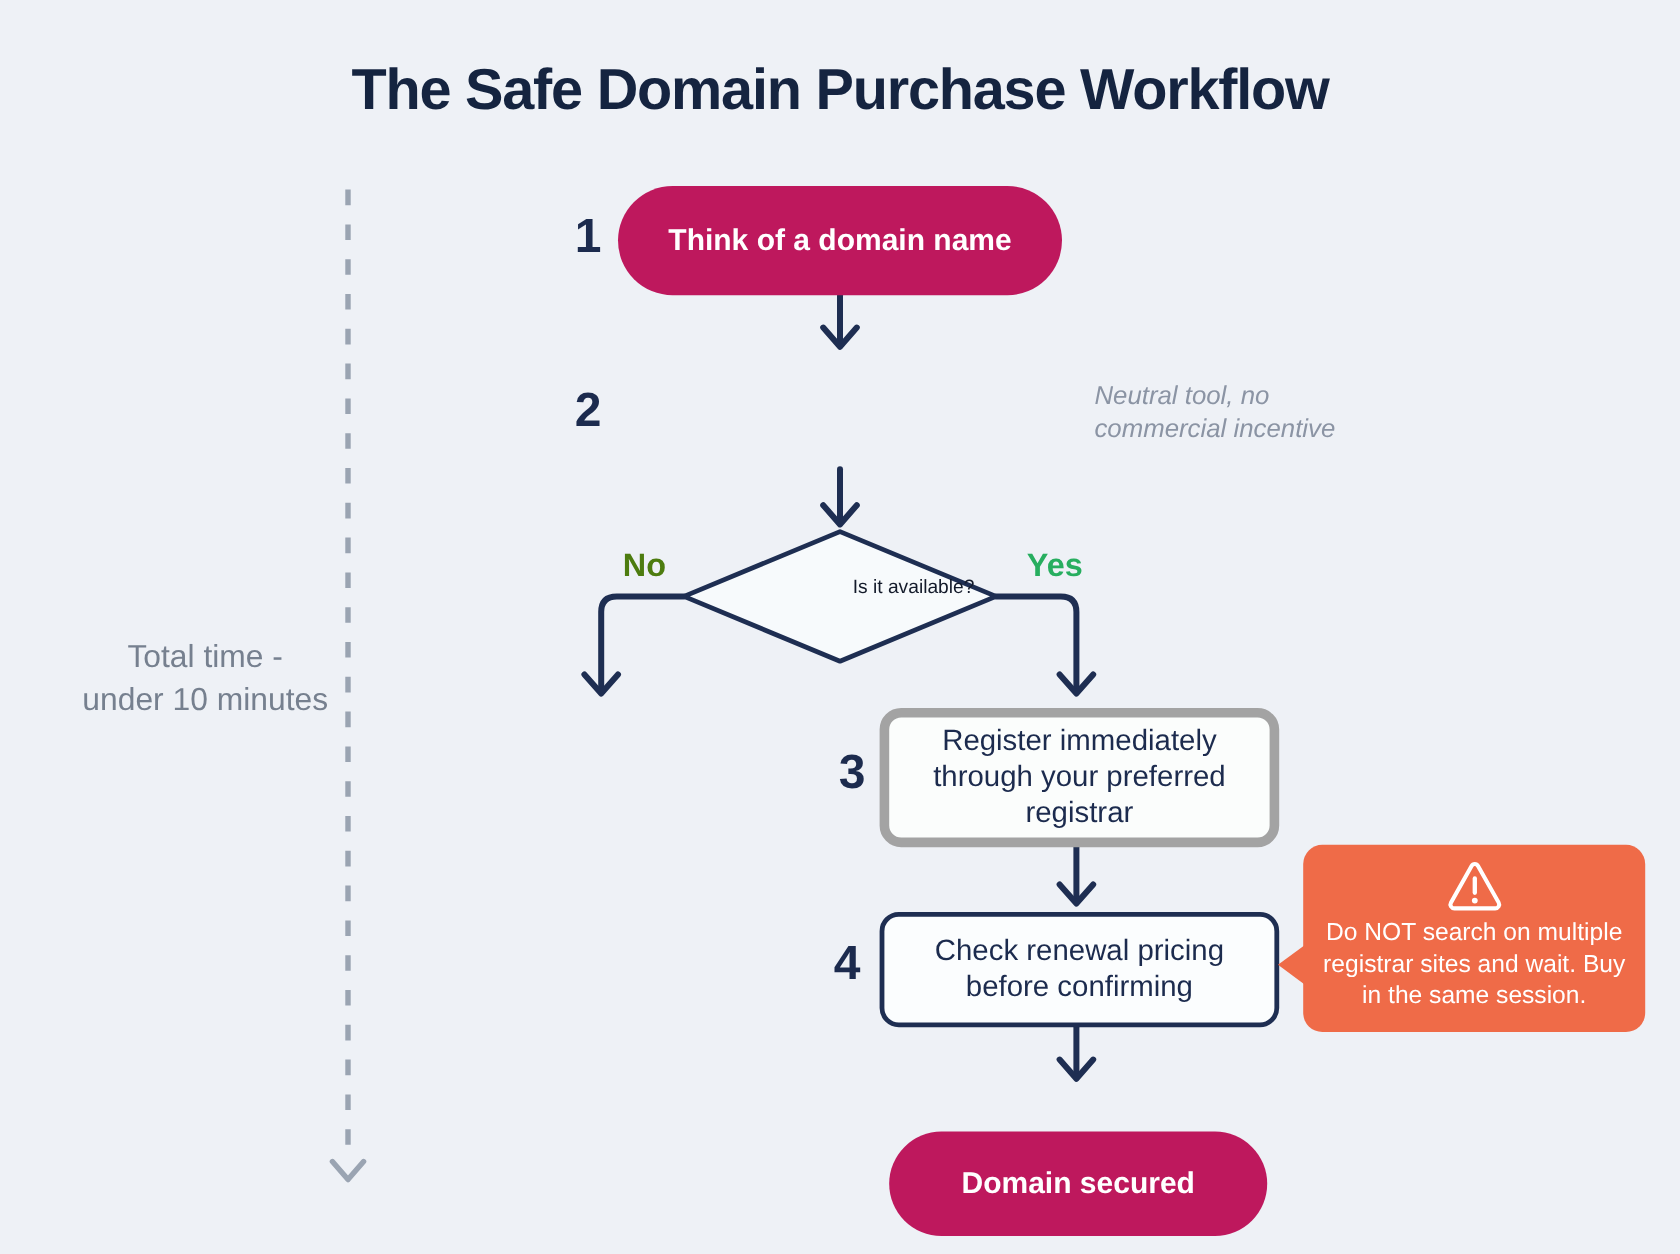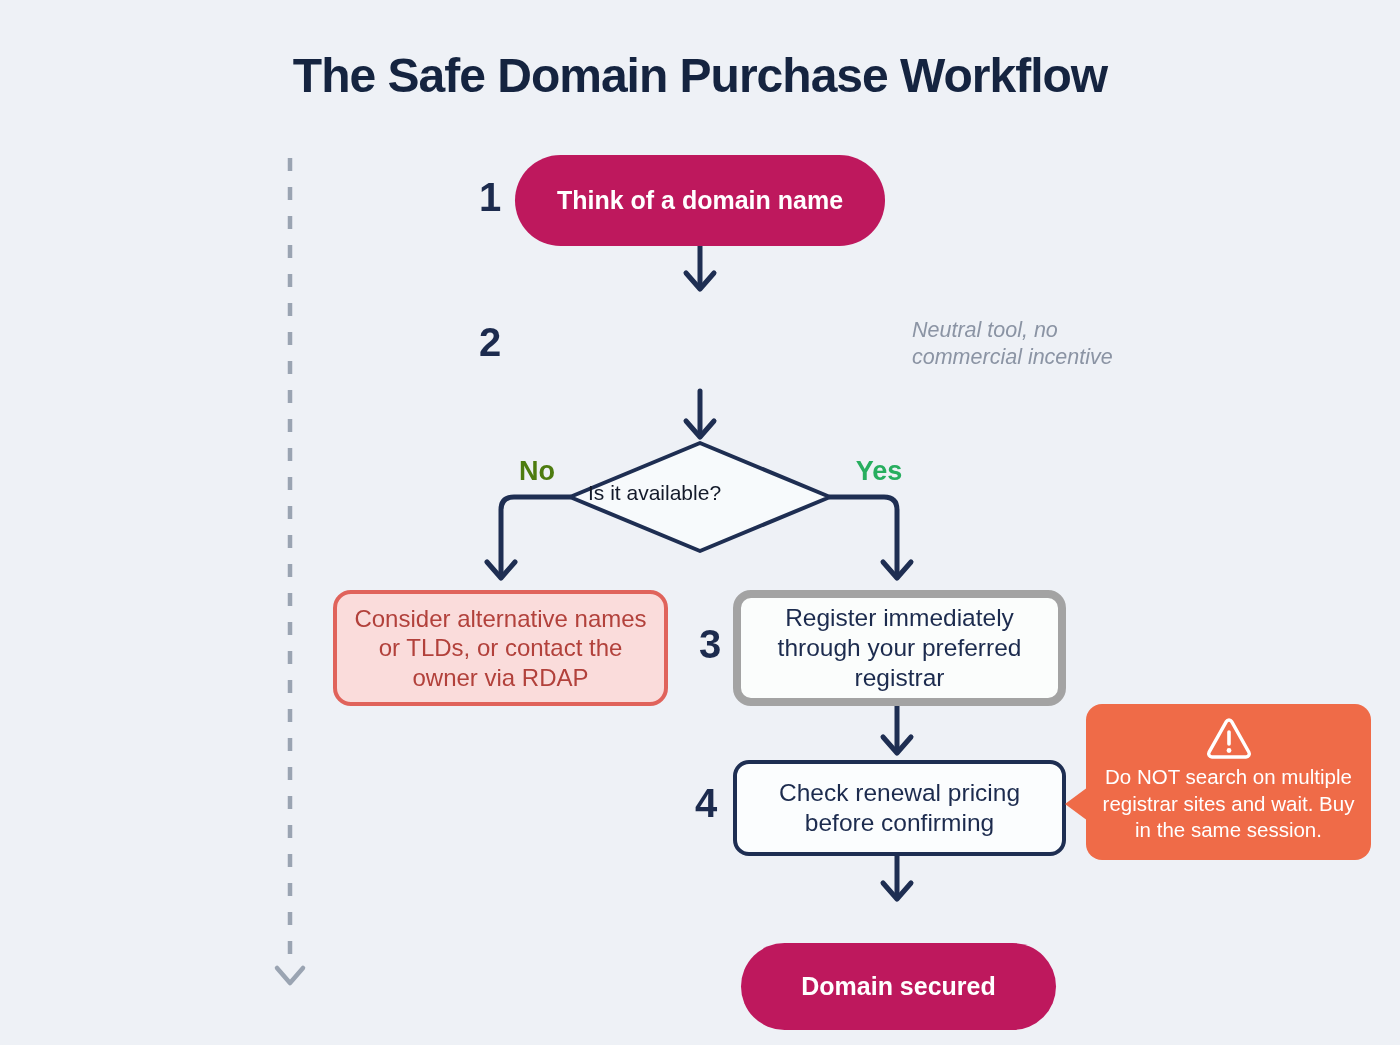--- a/index.html
+++ b/index.html
@@ -44,22 +44,22 @@
   }
   .step-num{
     position:absolute;width:44px;text-align:center;
     font-size:40px;font-weight:800;color:#1c2b4e;
   }
   .num1{left:468px;top:175px;}
   .num2{left:468px;top:320px;}
   .num3{left:688px;top:622px;}
   .num4{left:684px;top:781px;}
   .decision-label{
-    position:absolute;left:588px;top:481px;width:224px;text-align:left;
-    font-size:21px;color:#131a2a;
+    position:absolute;left:588px;top:481px;width:224px;text-align:right;
+    font-size:16px;color:#131a2a;
   }
   .branch-label{position:absolute;width:72px;text-align:center;font-size:27px;font-weight:800;}
   .no-label{left:501px;top:456px;color:#4d7c0f;}
   .yes-label{left:843px;top:456px;color:#27ae5f;}
   .side-note{
     position:absolute;left:912px;top:317px;width:228px;
     font-size:21.5px;font-style:italic;color:#8b94a4;line-height:1.25;
   }
   .timeline-label{
     position:absolute;left:55px;top:530px;width:232px;text-align:center;
@@ -119,32 +119,33 @@
       <path d="M897 706 V751"></path>
       <path d="M883 737 L897 753 L911 737"></path>
     </g>
 
     <g stroke="#1e2e52" stroke-width="5" fill="none" stroke-linecap="round" stroke-linejoin="round">
       <path d="M897 856 V897"></path>
       <path d="M883 883 L897 899 L911 883"></path>
     </g>
   </svg>
 
+  <div class="timeline-label">Total time -
+under 10 minutes</div>
 
   <div class="step-num num1">1</div>
   <div class="node pill step1">Think of a domain name</div>
 
   <div class="step-num num2">2</div>
   <div class="side-note">Neutral tool, no commercial incentive</div>
 
   <div class="decision-label">Is it available?</div>
   <div class="branch-label no-label">No</div>
   <div class="branch-label yes-label">Yes</div>
 
-  <div class="node red-box">Consider alternative names or TLDs, or contact the owner via RDAP</div>
 
   <div class="step-num num3">3</div>
   <div class="node green-box">Register immediately through your preferred registrar</div>
 
   <div class="step-num num4">4</div>
   <div class="node outline-box box-step4">Check renewal pricing before confirming</div>
 
   <div class="callout">
     <div class="callout-tail"></div>
     <svg class="callout-icon" width="48" height="44" viewBox="0 0 48 44" fill="none">

